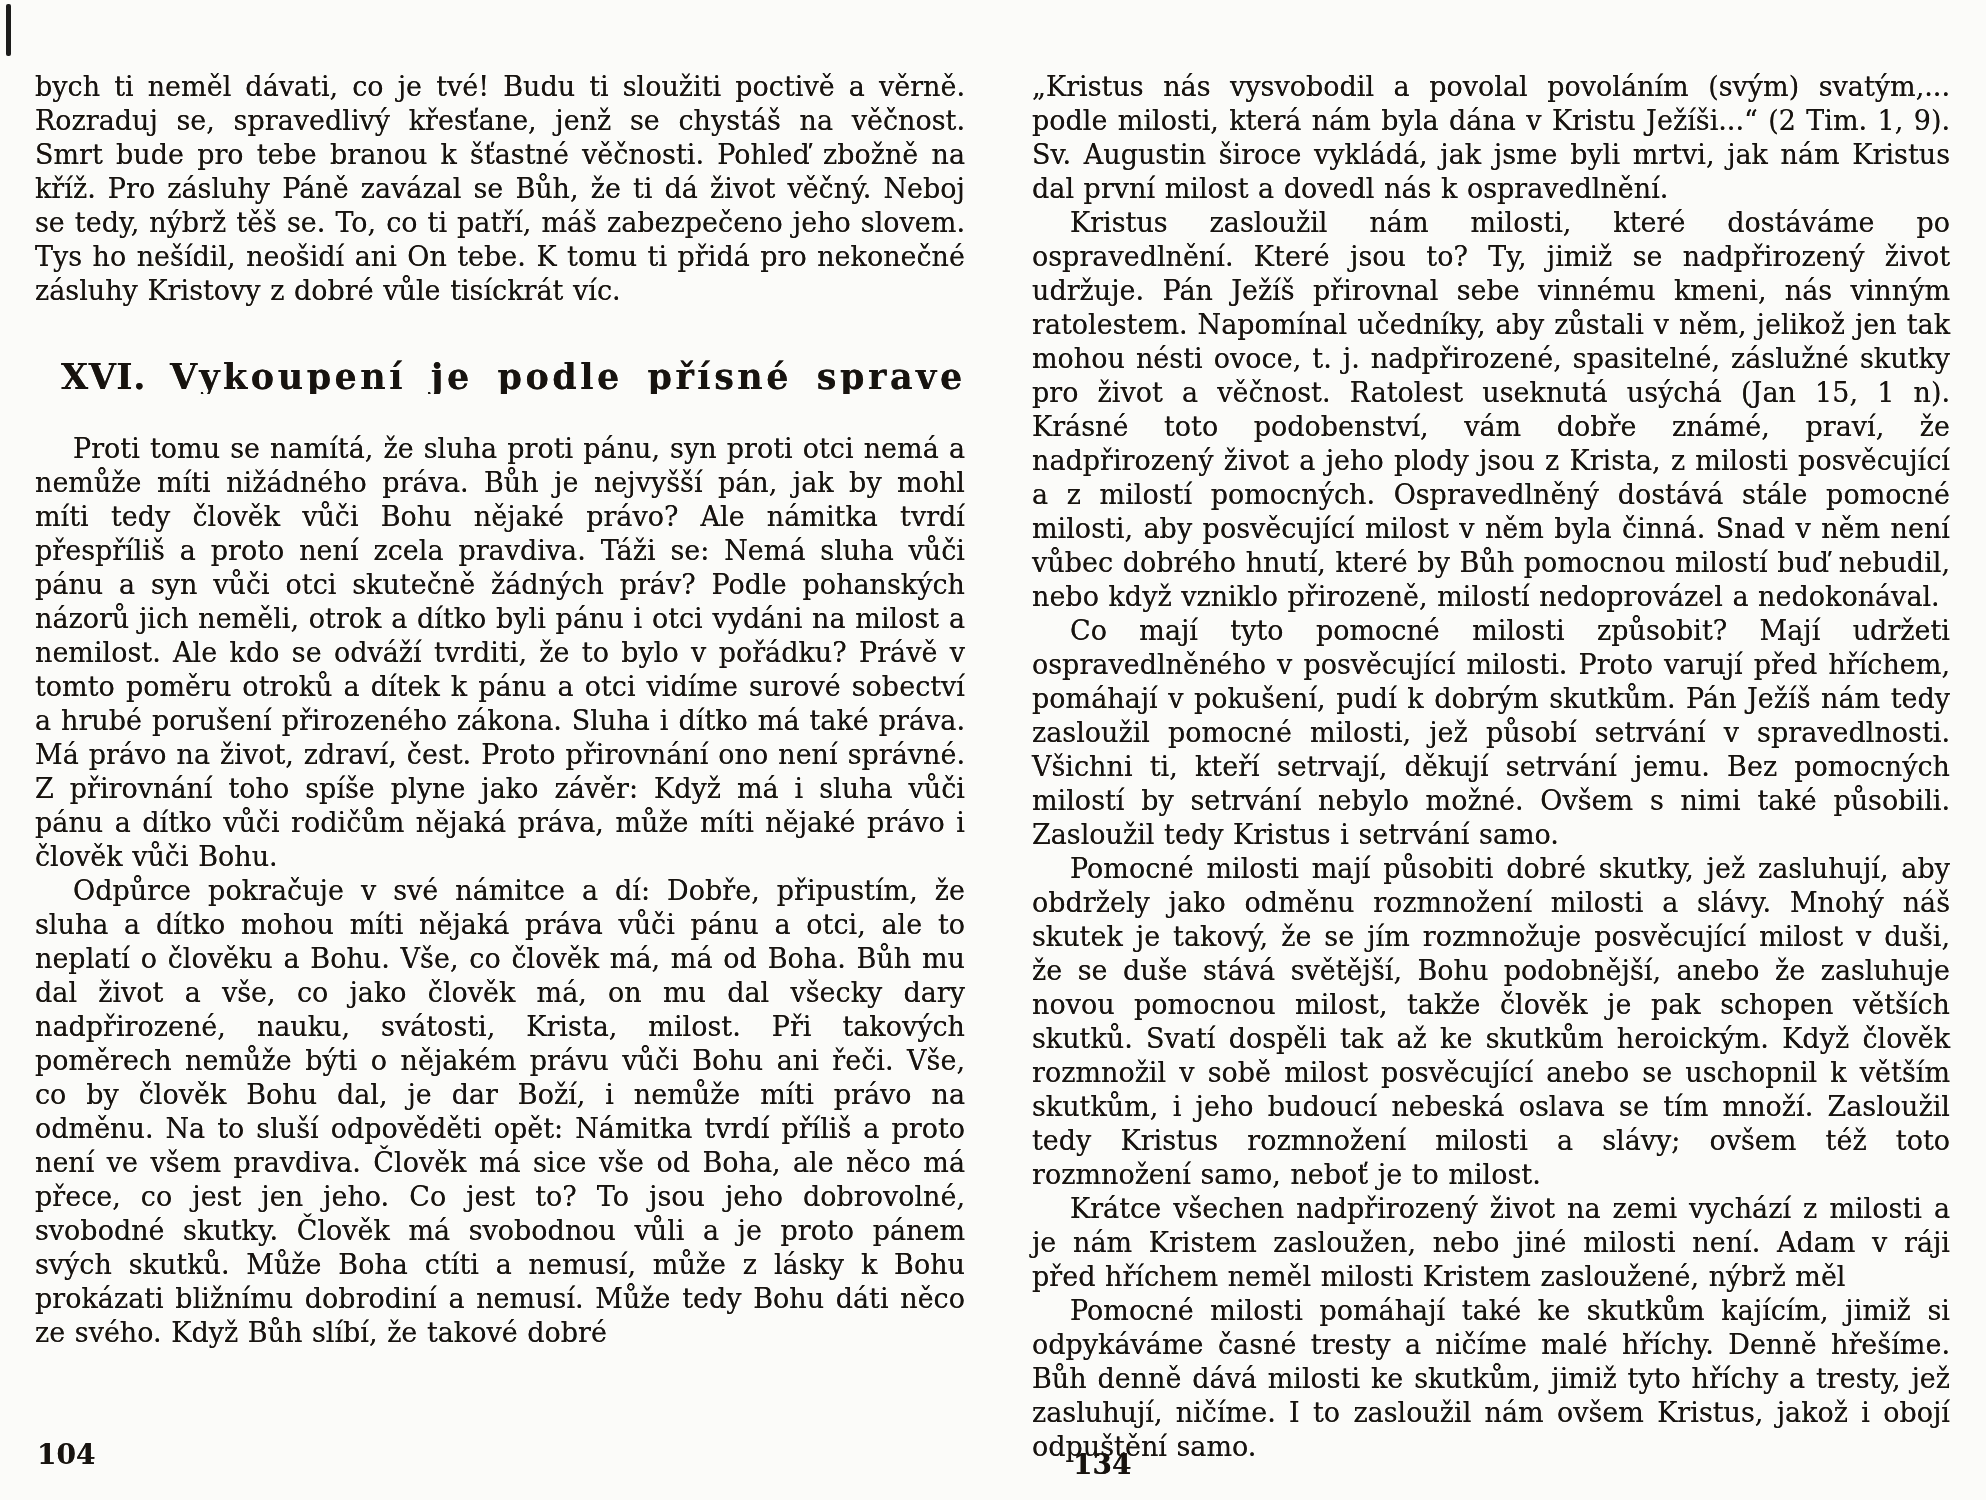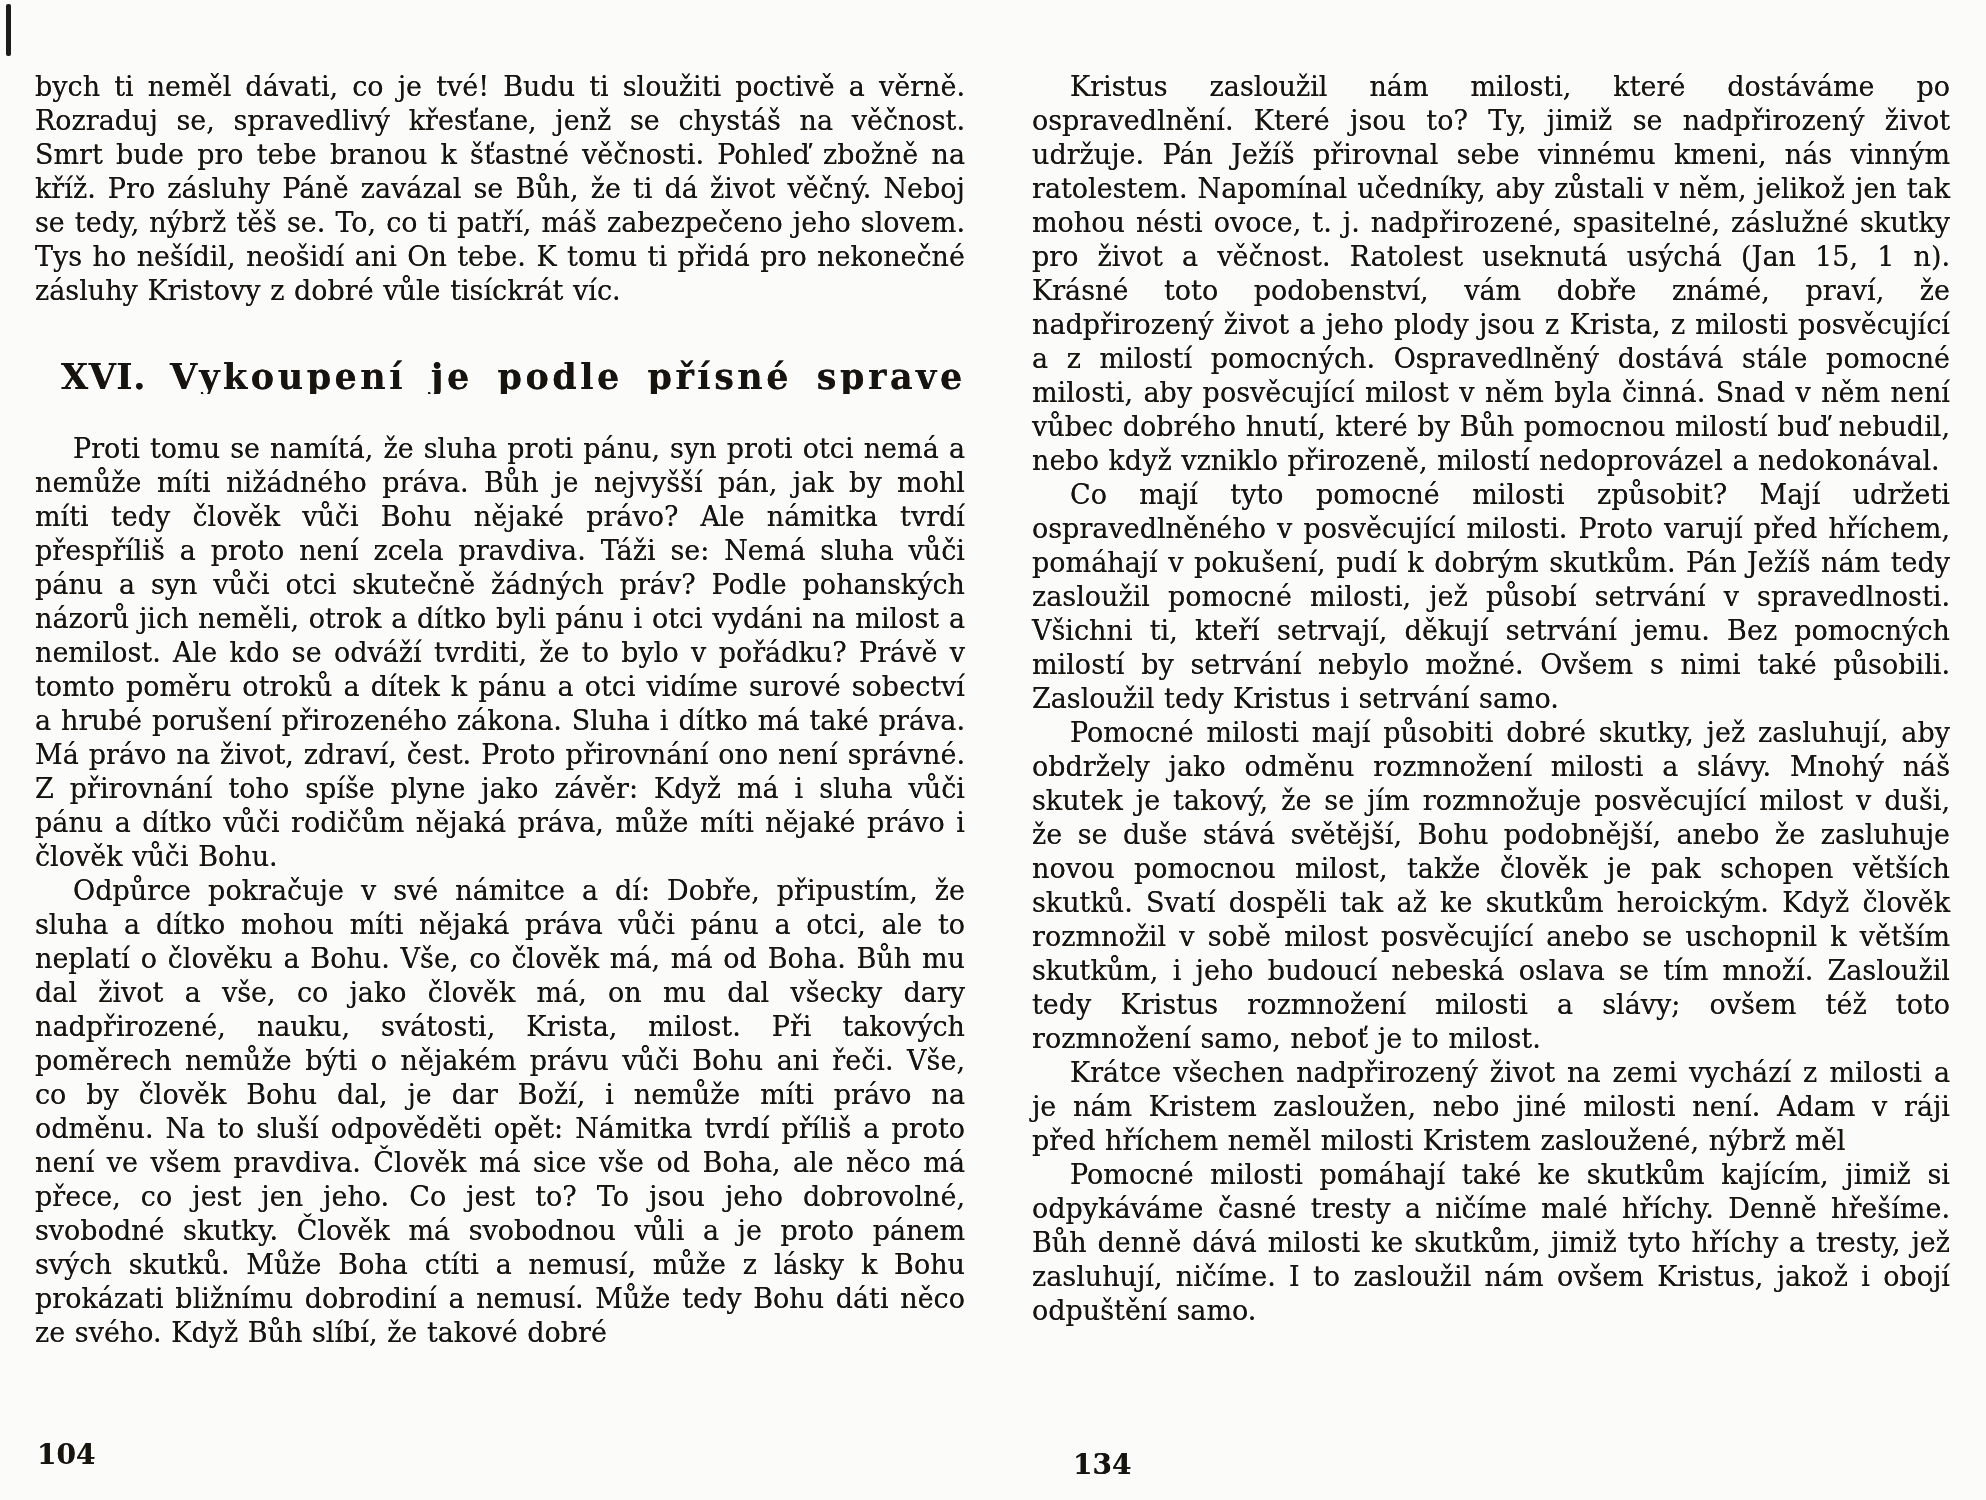--- a/index.html
+++ b/index.html
@@ -82,20 +82,21 @@
     <p>bych ti neměl dávati, co je tvé! Budu ti sloužiti poctivě a věrně. Rozraduj se, spravedlivý křesťane, jenž se chystáš na věčnost. Smrt bude pro tebe branou k šťastné věčnosti. Pohleď zbožně na kříž. Pro zásluhy Páně zavázal se Bůh, že ti dá život věčný. Neboj se tedy, nýbrž těš se. To, co ti patří, máš zabezpečeno jeho slovem. Tys ho nešídil, neošidí ani On tebe. K tomu ti přidá pro nekonečné zásluhy Kristovy z dobré vůle tisíckrát víc.</p>
     <h2 class="heading">
       <span class="hnum">XVI.</span>
       <span class="htitle">Vykoupení je podle přísné spravedlnosti.</span>
     </h2>
     <p class="indent">Proti tomu se namítá, že sluha proti pánu, syn proti otci nemá a nemůže míti nižádného práva. Bůh je nejvyšší pán, jak by mohl míti tedy člověk vůči Bohu nějaké právo? Ale námitka tvrdí přespříliš a proto není zcela pravdiva. Táži se: Nemá sluha vůči pánu a syn vůči otci skutečně žádných práv? Podle pohanských názorů jich neměli, otrok a dítko byli pánu i otci vydáni na milost a nemilost. Ale kdo se odváží tvrditi, že to bylo v pořádku? Právě v tomto poměru otroků a dítek k pánu a otci vidíme surové sobectví a hrubé porušení přirozeného zákona. Sluha i dítko má také práva. Má právo na život, zdraví, čest. Proto přirovnání ono není správné. Z přirovnání toho spíše plyne jako závěr: Když má i sluha vůči pánu a dítko vůči rodičům nějaká práva, může míti nějaké právo i člověk vůči Bohu.</p>
     <p class="indent">Odpůrce pokračuje v své námitce a dí: Dobře, připustím, že sluha a dítko mohou míti nějaká práva vůči pánu a otci, ale to neplatí o člověku a Bohu. Vše, co člověk má, má od Boha. Bůh mu dal život a vše, co jako člověk má, on mu dal všecky dary nadpřirozené, nauku, svátosti, Krista, milost. Při takových poměrech nemůže býti o nějakém právu vůči Bohu ani řeči. Vše, co by člověk Bohu dal, je dar Boží, i nemůže míti právo na odměnu. Na to sluší odpověděti opět: Námitka tvrdí příliš a proto není ve všem pravdiva. Člověk má sice vše od Boha, ale něco má přece, co jest jen jeho. Co jest to? To jsou jeho dobrovolné, svobodné skutky. Člověk má svobodnou vůli a je proto pánem svých skutků. Může Boha ctíti a nemusí, může z lásky k Bohu prokázati bližnímu dobrodiní a nemusí. Může tedy Bohu dáti něco ze svého. Když Bůh slíbí, že takové dobré</p>
   </div>
 
   <div class="col col-right">
+    <p>„Kristus nás vysvobodil a povolal povoláním (svým) svatým,... podle milosti, která nám byla dána v Kristu Ježíši...“ (2 Tim. 1, 9). Sv. Augustin široce vykládá, jak jsme byli mrtvi, jak nám Kristus dal první milost a dovedl nás k ospravedlnění.</p>
     <p class="indent">Kristus zasloužil nám milosti, které dostáváme po ospravedlnění. Které jsou to? Ty, jimiž se nadpřirozený život udržuje. Pán Ježíš přirovnal sebe vinnému kmeni, nás vinným ratolestem. Napomínal učedníky, aby zůstali v něm, jelikož jen tak mohou nésti ovoce, t. j. nadpřirozené, spasitelné, záslužné skutky pro život a věčnost. Ratolest useknutá usýchá (Jan 15, 1 n). Krásné toto podobenství, vám dobře známé, praví, že nadpřirozený život a jeho plody jsou z Krista, z milosti posvěcující a z milostí pomocných. Ospravedlněný dostává stále pomocné milosti, aby posvěcující milost v něm byla činná. Snad v něm není vůbec dobrého hnutí, které by Bůh pomocnou milostí buď nebudil, nebo když vzniklo přirozeně, milostí nedoprovázel a nedokonával.</p>
     <p class="indent">Co mají tyto pomocné milosti způsobit? Mají udržeti ospravedlněného v posvěcující milosti. Proto varují před hříchem, pomáhají v pokušení, pudí k dobrým skutkům. Pán Ježíš nám tedy zasloužil pomocné milosti, jež působí setrvání v spravedlnosti. Všichni ti, kteří setrvají, děkují setrvání jemu. Bez pomocných milostí by setrvání nebylo možné. Ovšem s nimi také působili. Zasloužil tedy Kristus i setrvání samo.</p>
     <p class="indent">Pomocné milosti mají působiti dobré skutky, jež zasluhují, aby obdržely jako odměnu rozmnožení milosti a slávy. Mnohý náš skutek je takový, že se jím rozmnožuje posvěcující milost v duši, že se duše stává světější, Bohu podobnější, anebo že zasluhuje novou pomocnou milost, takže člověk je pak schopen větších skutků. Svatí dospěli tak až ke skutkům heroickým. Když člověk rozmnožil v sobě milost posvěcující anebo se uschopnil k větším skutkům, i jeho budoucí nebeská oslava se tím množí. Zasloužil tedy Kristus rozmnožení milosti a slávy; ovšem též toto rozmnožení samo, neboť je to milost.</p>
     <p class="indent">Krátce všechen nadpřirozený život na zemi vychází z milosti a je nám Kristem zasloužen, nebo jiné milosti není. Adam v ráji před hříchem neměl milosti Kristem zasloužené, nýbrž měl</p>
     <p class="indent">Pomocné milosti pomáhají také ke skutkům kajícím, jimiž si odpykáváme časné tresty a ničíme malé hříchy. Denně hřešíme. Bůh denně dává milosti ke skutkům, jimiž tyto hříchy a tresty, jež zasluhují, ničíme. I to zasloužil nám ovšem Kristus, jakož i obojí odpuštění samo.</p>
   </div>
 
   <div class="pagenum pagenum-left">104</div>
   <div class="pagenum pagenum-right">134</div>
 

